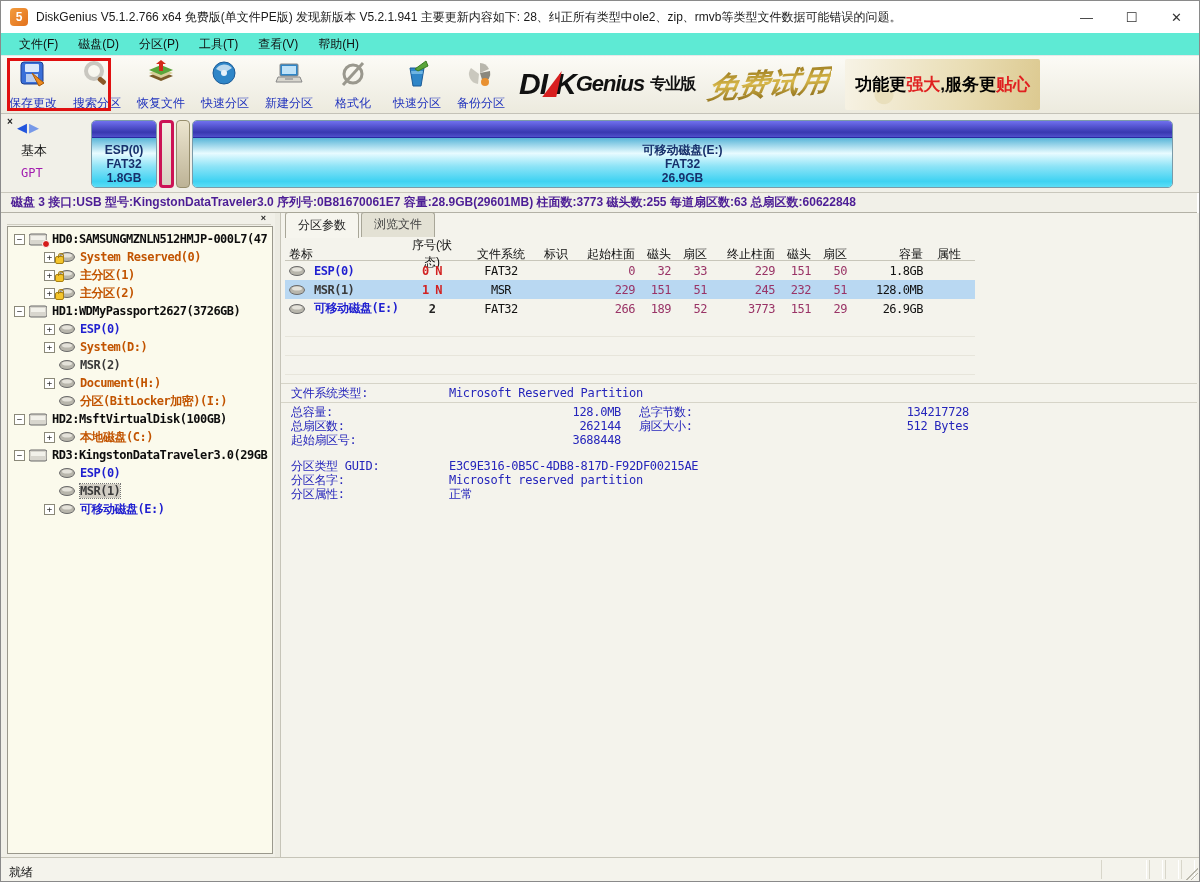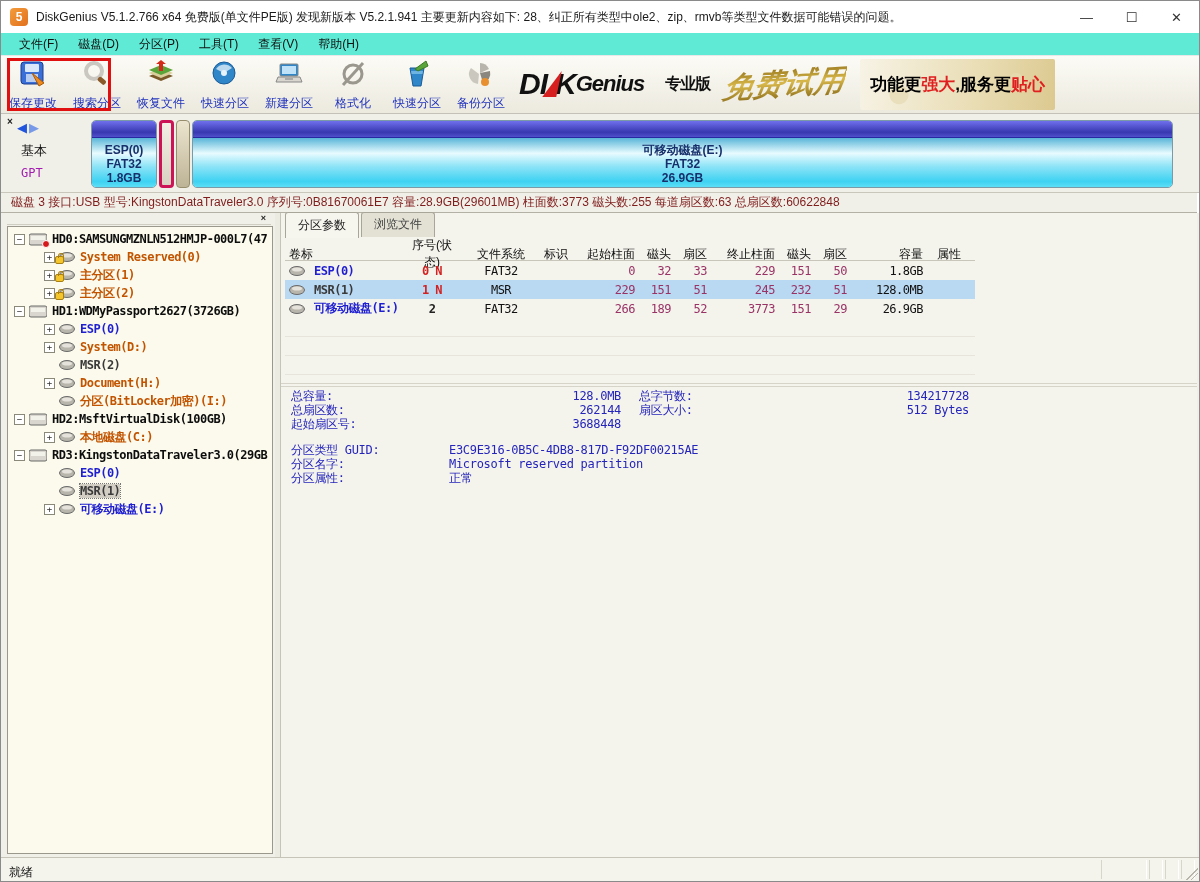--- a/index.html
+++ b/index.html
@@ -21,21 +21,21 @@
   .toolbar { position:absolute; top:55px; left:0; right:0; height:58px; background:linear-gradient(#fcfbf6,#eceade); border-bottom:1px solid #c4c2b8; display:flex; align-items:flex-start; }
   .tb-btn { width:64px; height:56px; display:flex; flex-direction:column; align-items:center; justify-content:flex-start; padding-top:3px; }
   .tb-btn .ico { width:32px; height:30px; display:flex; align-items:center; justify-content:center; }
   .tb-btn .lbl { color:var(--accent-blue); font-size:12px; margin-top:7px; white-space:nowrap; }
   .hl-box { position:absolute; left:6px; top:2px; width:104px; height:53px; border:3px solid var(--highlight-red); pointer-events:none; }
 
   .brand { display:flex; align-items:center; height:56px; margin-left:6px; }
   .logo { font-style:italic; font-weight:bold; font-size:30px; color:#111; letter-spacing:-1px; display:flex; align-items:center; position:relative; }
   .logo .swoosh { width:0; height:0; border-left:14px solid transparent; border-bottom:26px solid #d81f1f; margin:0 -4px 0 -2px; transform:skewX(-12deg); }
   .logo .genius { font-size:22px; }
-  .logo .edition { font-style:normal; font-size:16px; margin-left:21px; font-weight:bold; }
+  .logo .edition { font-style:normal; font-size:16px; margin-left:6px; font-weight:bold; }
   .trial { font-weight:bold; font-style:italic; font-size:30px; margin-left:14px; transform:skewX(-14deg) rotate(-4deg); background:linear-gradient(#8a6a14,#d8b84a 45%,#7a5c10); -webkit-background-clip:text; background-clip:text; color:transparent; white-space:nowrap; }
   .slogan { margin-left:16px; font-weight:bold; font-size:17px; white-space:nowrap; padding:14px 10px; background:radial-gradient(circle at 80% 40%, #e5d9ae 0 6px, transparent 7px), radial-gradient(circle at 20% 70%, #e9dfbc 0 9px, transparent 10px), linear-gradient(100deg,#f7f3e6,#e9ddb4 60%,#dcc990); border-radius:2px; }
   .slogan .red { color:var(--banner-red); }
 
   
   .overview { position:absolute; top:113px; left:0; right:0; height:79px; background:#f1f0e8; border-bottom:1px solid #c9c7bc; }
   .ov-close { position:absolute; left:3px; top:2px; width:12px; height:12px; font-size:10px; line-height:11px; text-align:center; color:#222; font-weight:bold; }
   .ov-nav { position:absolute; left:16px; top:6px; font-size:13px; letter-spacing:2px; }
   .arr-left { color:#2255dd; } .arr-right { color:#7799e8; }
   .ov-mode { position:absolute; left:20px; top:28px; color:#111; font-size:13px; }
@@ -44,21 +44,21 @@
   .bar-wrap { position:absolute; left:88px; top:6px; right:26px; height:68px; }
   .pblock { position:absolute; top:0; height:68px; border-radius:5px; border:1px solid #7a9aa8; overflow:hidden; }
   .pblock .band { height:17px; background:linear-gradient(#7070ee,#3838b0 70%,#5050cc); border-bottom:1px solid #2828a0; }
   .pblock .body { height:51px; background:linear-gradient(#58b5d8,#e8fbff 30%,#8fe4f7 55%,#3ed2f2 85%,#66e2f8); display:flex; flex-direction:column; align-items:center; justify-content:center; }
   .pblock .t { font-weight:bold; color:#17306b; font-size:12px; line-height:14px; white-space:nowrap; }
   .blk-esp { left:2px; width:66px; }
   .blk-msr { left:70px; width:15px; border:3px solid #cc1355; background:linear-gradient(#f3efe4,#d8d2c2); border-radius:4px; }
   .blk-free { left:87px; width:14px; background:linear-gradient(#ece5cf,#bdb396); border:1px solid #978e6d; border-radius:4px; }
   .blk-e { left:103px; right:0; }
 
-  .diskinfo { position:absolute; top:192px; left:0; right:2px; height:20px; background:#f1f0e8; border-bottom:1px solid #b3b1a6; display:flex; align-items:center; padding-left:10px; color:#7f1d1d; font-size:12px; white-space:nowrap; }
+  .diskinfo { position:absolute; top:192px; left:0; right:2px; height:20px; background:#f1f0e8; border-bottom:1px solid #b3b1a6; display:flex; align-items:center; padding-left:10px; color:#4c1d95; font-size:12px; white-space:nowrap;font-weight:bold; }
 
   
   .main { position:absolute; top:212px; left:0; right:0; bottom:24px; background:#f1f0e8; }
   .left-panel { position:absolute; left:0; top:0; width:274px; bottom:0; }
   .lp-head { position:absolute; top:0; left:6px; right:4px; height:12px; border-bottom:1px solid #d0cec2; }
   .lp-close { position:absolute; right:2px; top:0; width:11px; height:11px; font-size:9px; line-height:10px; text-align:center; color:#222; font-weight:bold; }
   .tree-box { position:absolute; left:6px; right:2px; top:13px; bottom:3px; background:#fbfaec; border:1px solid #9a988c; overflow:hidden; padding:3px 0 0 4px; }
 
   .tree-row { height:18px; display:flex; align-items:center; white-space:nowrap; }
   .lvl0 { padding-left:2px; } .lvl1 { padding-left:32px; }
@@ -542,20 +542,24 @@
         <div class="ac"></div>
       </div>
 
       <div class="empty-row"></div>
       <div class="empty-row"></div>
       <div class="empty-row"></div>
     </div>
 
     <div class="details">
       <div class="d-div"></div>
+      <div class="d-row">
+        <span class="d-lab1">文件系统类型:</span>
+        <span class="d-vall">Microsoft Reserved Partition</span>
+      </div>
       <div class="d-div"></div>
       <div class="d-row">
         <span class="d-lab1">总容量:</span>
         <span class="d-val1r">128.0MB</span>
         <span class="d-lab2">总字节数:</span>
         <span class="d-val2r">134217728</span>
       </div>
       <div class="d-row">
         <span class="d-lab1">总扇区数:</span>
         <span class="d-val1r">262144</span>

